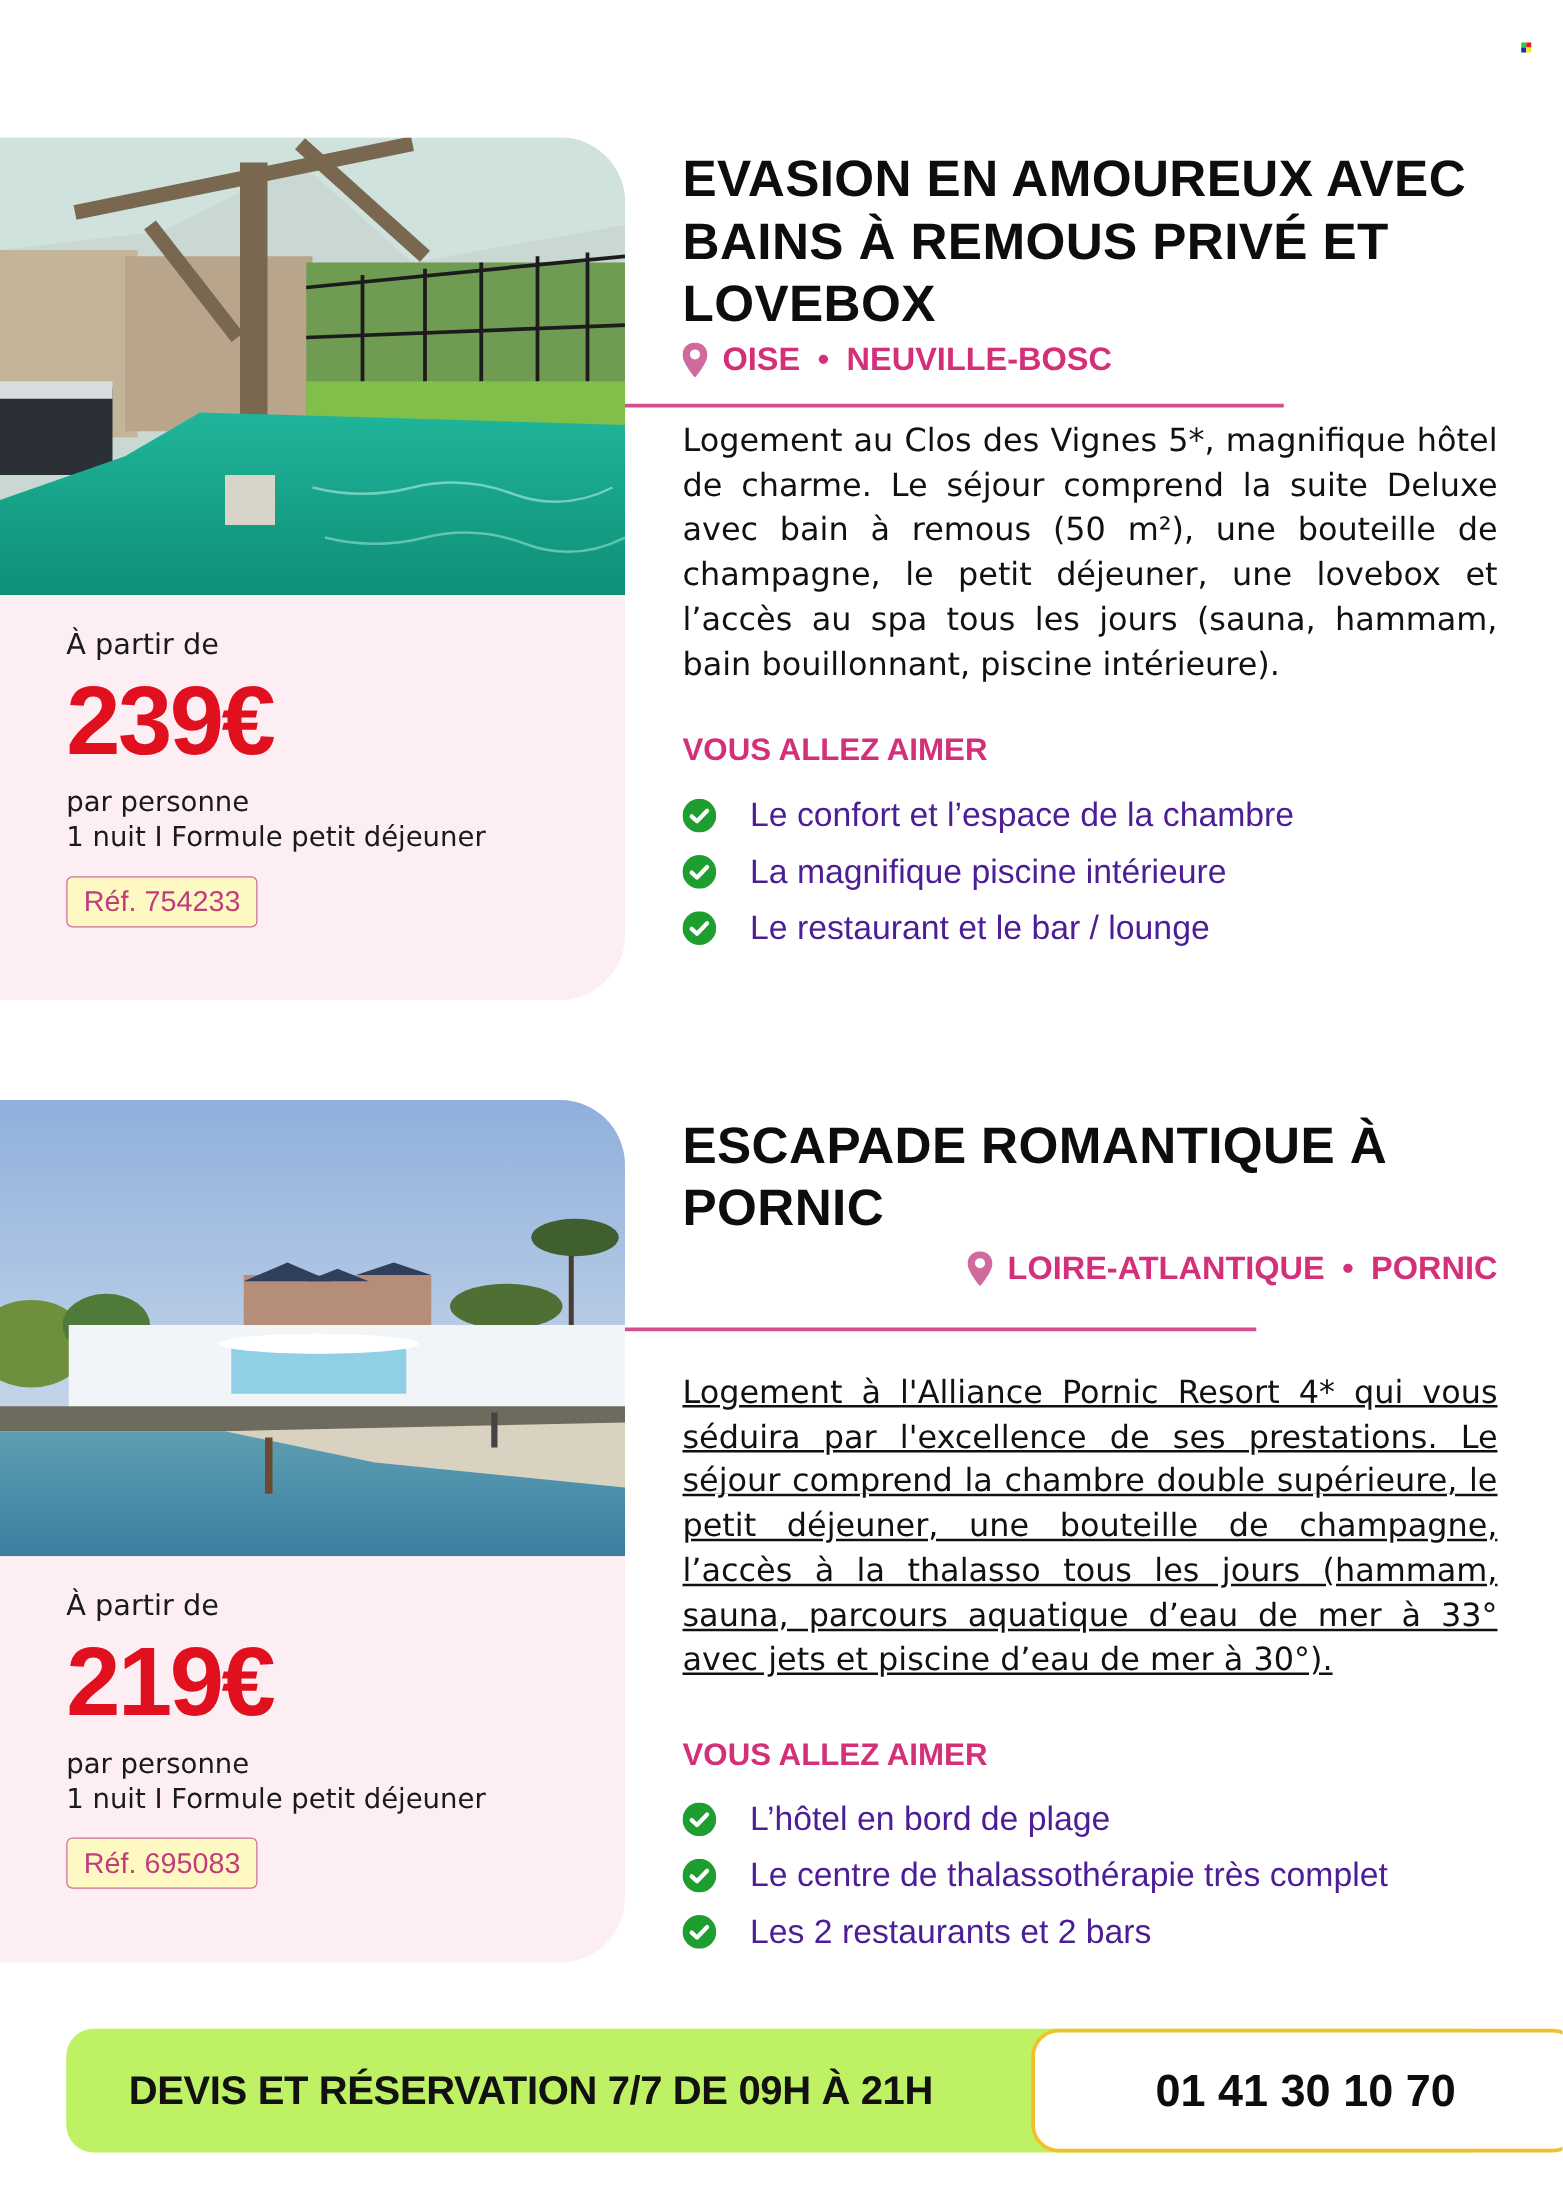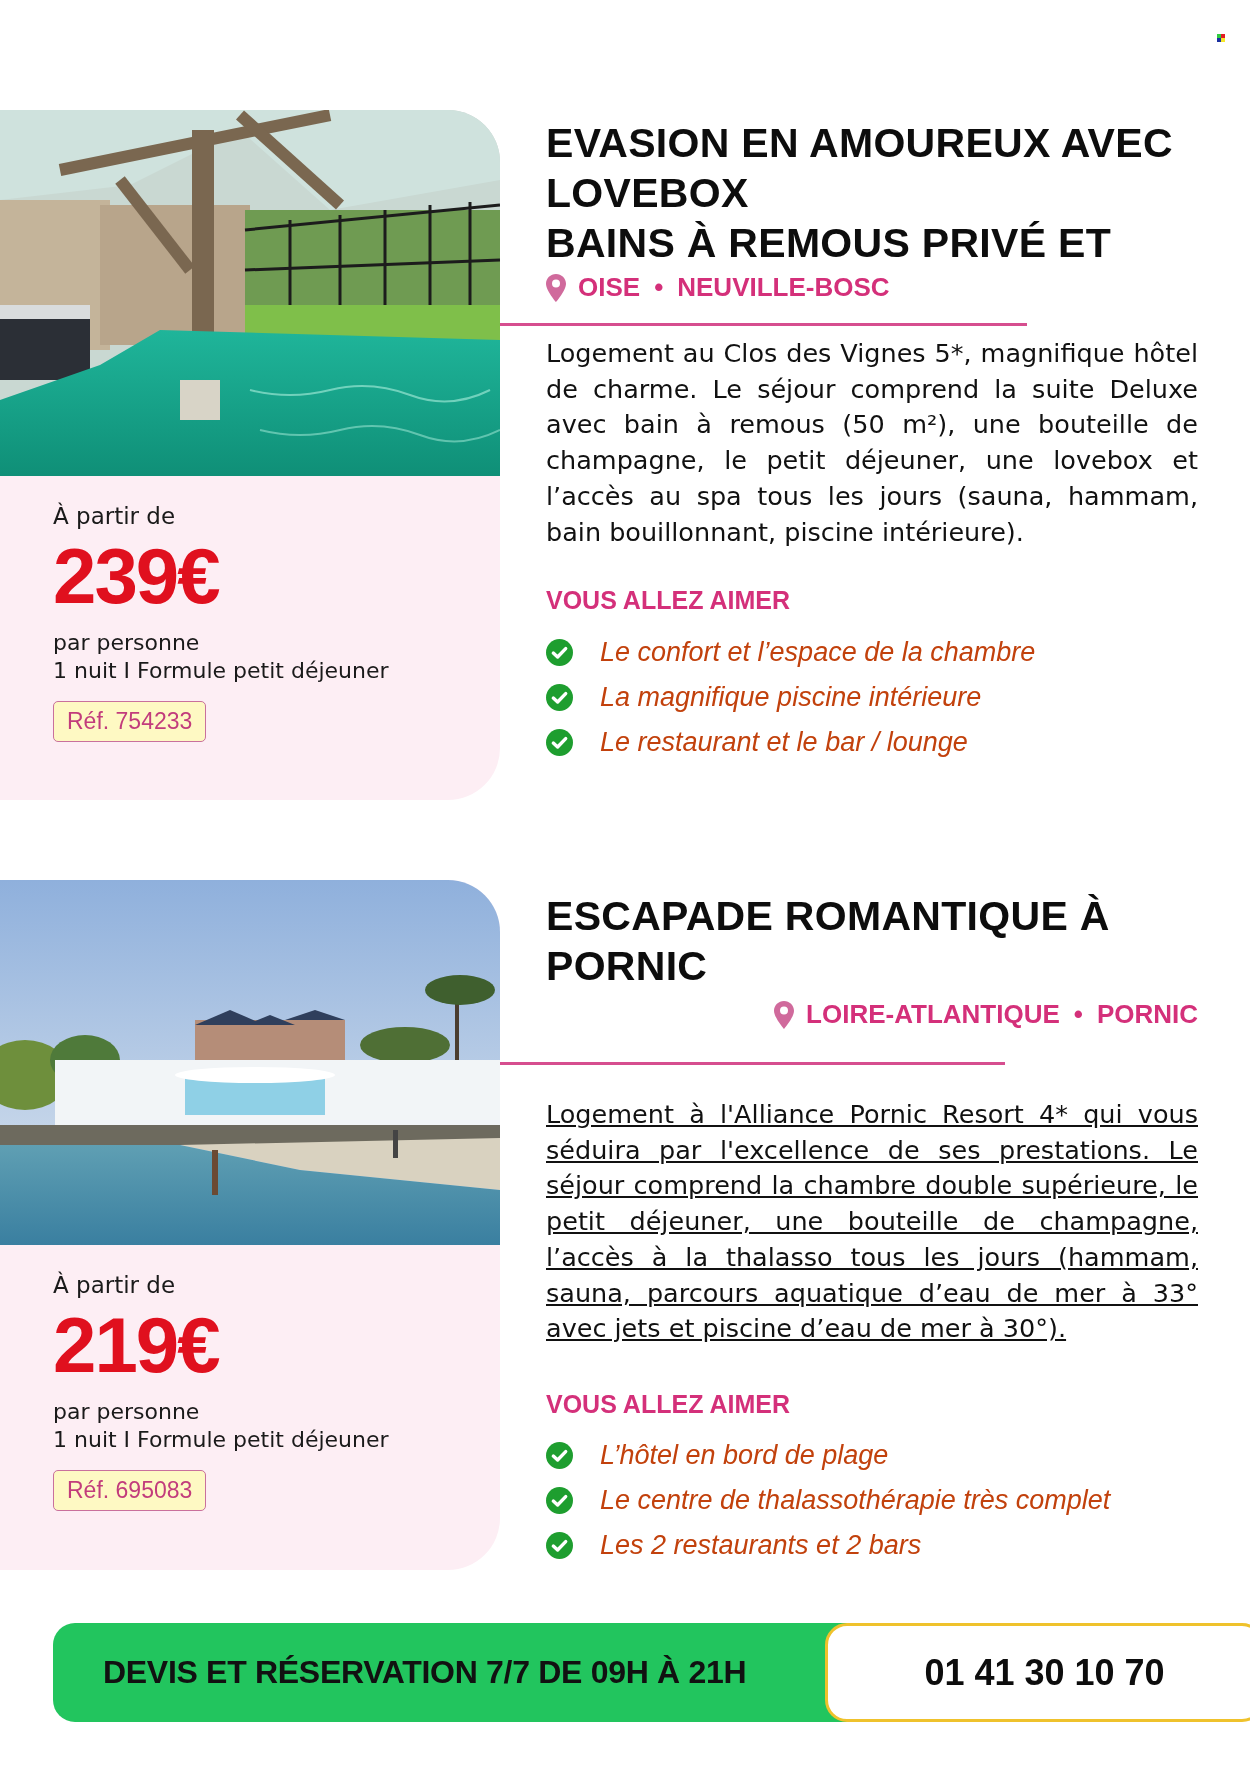--- a/index.html
+++ b/index.html
@@ -25,24 +25,24 @@
 
   .content { position: absolute; left: 546px; width: 652px; }
   .title { font-family: "Liberation Sans", sans-serif; font-weight: 700; font-size: 41px; line-height: 50px; color: #0d0d0d; letter-spacing: 0.3px; }
   .loc { display: flex; align-items: center; margin-top: 4px; font-family: "Liberation Sans", sans-serif; font-weight: 700; font-size: 26px; color: #d4307a; }
   .loc svg { width: 20px; height: 28px; margin-right: 12px; }
   .loc .dot { margin: 0 14px; }
   .divider { position: absolute; left: 500px; height: 3px; background: #d64e8f; }
   .desc { position: absolute; left: 546px; width: 652px; font-size: 25.5px; line-height: 35.7px; color: #111; text-align: justify; }
   .love-title { position: absolute; left: 546px; font-family: "Liberation Sans", sans-serif; font-weight: 700; font-size: 25px; color: #d4307a; }
   .love-list { position: absolute; left: 546px; list-style: none; }
-  .love-list li { display: flex; align-items: center; height: 45px; font-family: "Liberation Sans", sans-serif; font-size: 27px; color: #c2410c; font-style: italic; }
+  .love-list li { display: flex; align-items: center; height: 45px; font-family: "Liberation Sans", sans-serif; font-size: 27px; color: #4c1d95; }
   .love-list li svg { width: 27px; height: 27px; margin-right: 27px; flex: none; }
 
-  .banner { position: absolute; left: 53px; top: 1623px; width: 1145px; height: 99px; background: #22c55e; border-radius: 22px; }
+  .banner { position: absolute; left: 53px; top: 1623px; width: 1145px; height: 99px; background: #bef264; border-radius: 22px; }
   .banner-text { position: absolute; left: 50px; top: 0; height: 99px; line-height: 99px; font-family: "Liberation Sans", sans-serif; font-weight: 700; font-size: 32px; color: #111; letter-spacing: -0.3px; }
   .phone-box { position: absolute; left: 772px; top: 0; width: 439px; height: 99px; background: #fff; border: 3px solid #efc22c; border-radius: 22px; text-align: center; line-height: 93px; font-family: "Liberation Sans", sans-serif; font-weight: 700; font-size: 36px; color: #0d0d0d; }
 </style>
 </head>
 <body>
 
 <div class="marker">
   <span class="g"></span>
     <span class="r"></span>
     <span class="b"></span>
@@ -92,22 +92,22 @@
     <div class="price">239€</div>
     <div class="per">par personne</div>
     <div class="per" style="margin-top:0">1 nuit I Formule petit déjeuner</div>
     <div class="ref">Réf. 754233</div>
   </div>
 </div>
 
 <div class="content" style="top:118px;">
   <div class="title">
     <div>EVASION EN AMOUREUX AVEC</div>
+    <div>BAINS À REMOUS PRIVÉ ET</div>
     <div>LOVEBOX</div>
-    <div>BAINS À REMOUS PRIVÉ ET</div>
   </div>
   <div class="loc">
     <svg viewBox="0 0 20 28">
         <path d="M10 0 C4.5 0 0 4.3 0 9.7 C0 16.5 10 28 10 28 C10 28 20 16.5 20 9.7 C20 4.3 15.5 0 10 0 Z M10 13.5 A4 4 0 1 1 10 5.5 A4 4 0 1 1 10 13.5 Z" fill="#d06a9c"></path>
       </svg>
     <span>OISE</span>
     <span class="dot">•</span>
     <span>NEUVILLE-BOSC</span>
   </div>
 </div>

